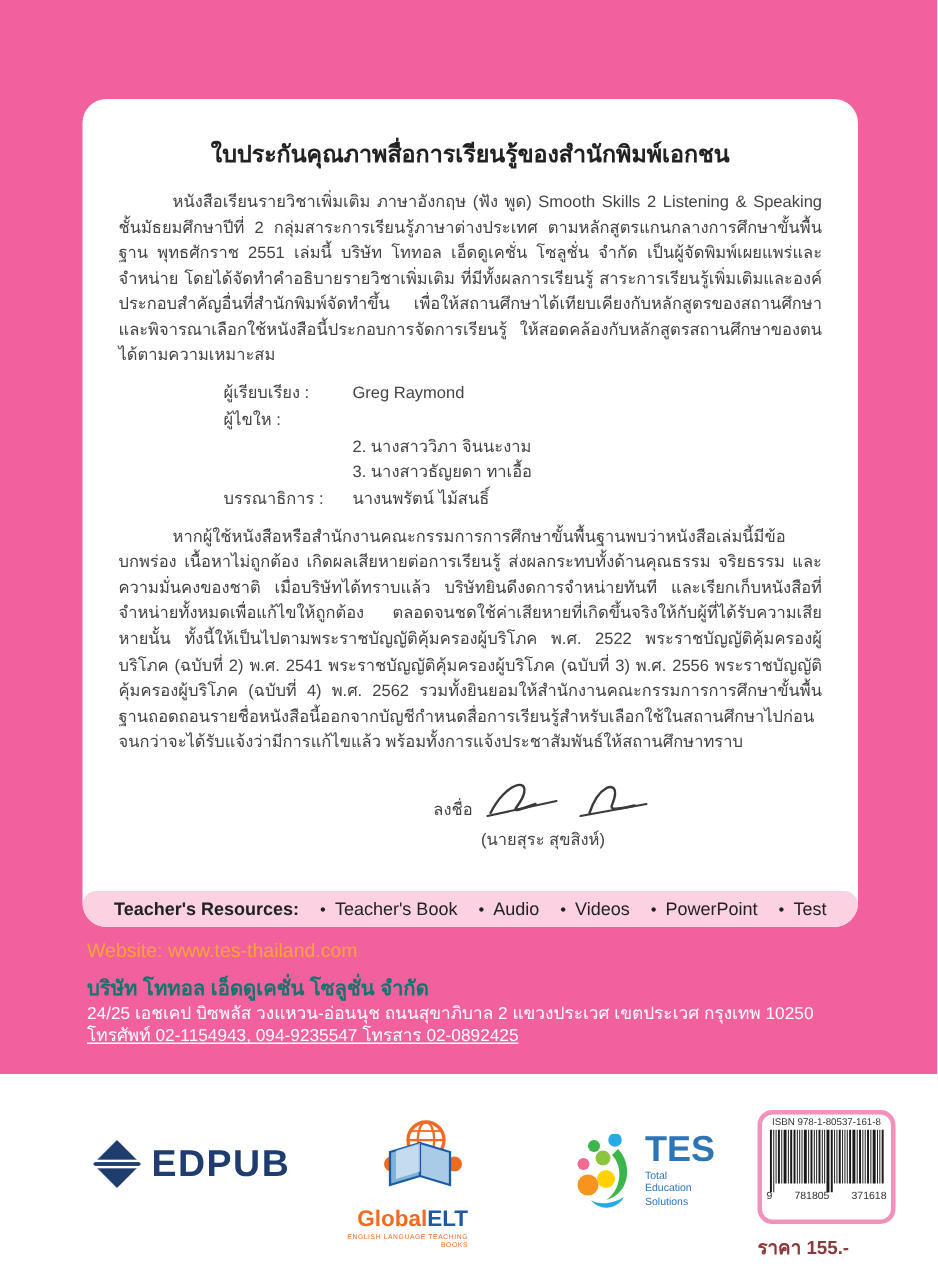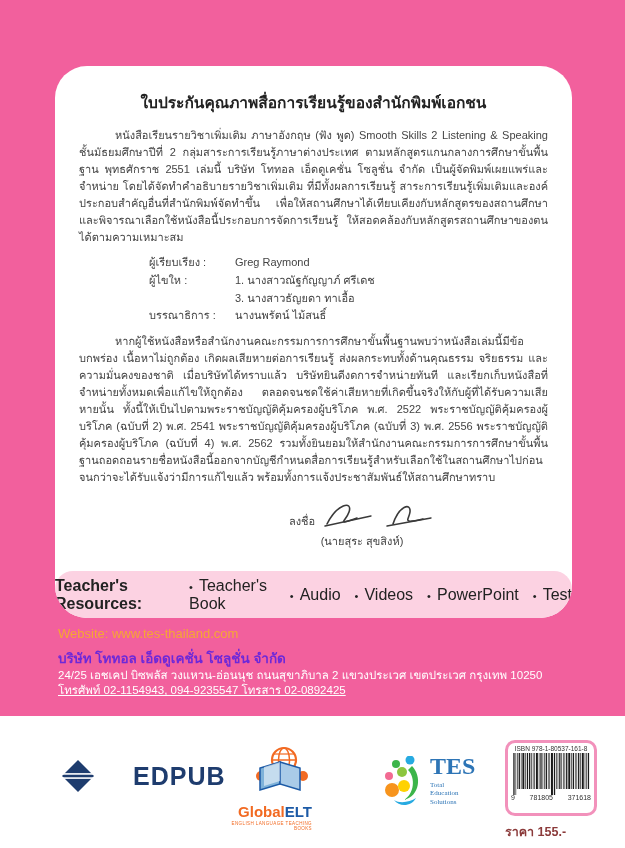--- a/index.html
+++ b/index.html
@@ -9,57 +9,57 @@
     --ink:#3a3a3a;
   }
   html,body{margin:0;padding:0;}
   body{font-family:"Liberation Sans","DejaVu Sans",sans-serif;}
   #screen{position:relative;width:625px;height:848px;background:#ffffff;overflow:hidden;}
 
   .pink-bg{position:absolute;left:0;top:0;width:625px;height:716px;background:var(--bg-pink,#f2609d);}
 
   
   .card{position:absolute;left:55px;top:66px;width:517px;height:552px;background:#ffffff;
-        border-radius:32px;overflow:hidden;color:var(--ink,#3a3a3a);}
+        border-radius:16px;overflow:hidden;color:var(--ink,#3a3a3a);}
   .card-inner{padding:20px 24px 0 24px;}
   .card-title{text-align:center;font-weight:bold;font-size:15.5px;color:#222;margin:4px 0 12px 0;}
   .para{font-size:11px;line-height:1.55;text-indent:36px;text-align:justify;margin:0 0 4px 0;color:#444;}
   .credits{margin:8px 0 8px 70px;font-size:11px;line-height:1.6;color:#444;}
   .credit-row{display:flex;}
   .credit-label{width:86px;flex:0 0 86px;}
   .credit-value{flex:1;}
   .sign-block{width:360px;margin:10px 6px 0 auto;text-align:center;font-size:11px;color:#444;}
   .sign-row{display:flex;align-items:flex-end;justify-content:center;gap:8px;height:34px;}
   .sign-row .sig-svg{display:block;}
   .sign-name{margin-top:2px;font-size:11px;}
 
-  .res-bar{position:absolute;left:0;right:0;bottom:0;height:47px;background:var(--bar-pink,#fcd2e2);
+  .res-bar{position:absolute;left:0;right:0;bottom:0;height:24px;background:var(--bar-pink,#fcd2e2);
            border-radius:18px 18px 28px 28px;display:flex;align-items:center;justify-content:center;
-           gap:14px;font-size:16px;color:#222;}
+           gap:14px;font-size:12px;color:#222;}
   .res-label{font-weight:bold;}
   .res-item::before{content:"\2022";margin-right:6px;font-size:11px;}
 
   
   .website{position:absolute;left:58px;top:626px;font-size:13px;font-weight:normal;color:var(--website-orange,#f5a733);text-align:right;}
-  .company-line{position:absolute;left:58px;top:647px;font-size:13.5px;font-weight:bold;color:#6d28d9;}
+  .company-line{position:absolute;left:58px;top:647px;font-size:13.5px;font-weight:bold;color:#0f766e;}
   .address-line{position:absolute;left:58px;top:666px;font-size:11.5px;color:#ffffff;}
   .phone-line{position:absolute;left:58px;top:681px;font-size:11.5px;color:#ffffff;text-decoration:underline;}
 
   
   .edpub{position:absolute;left:62px;top:760px;display:flex;align-items:center;gap:7px;}
-  .edpub-text{font-size:25px;font-weight:bold;color:var(--edpub-navy,#1e3c6e);letter-spacing:1px;margin-left:32px;}
+  .edpub-text{font-size:25px;font-weight:bold;color:var(--edpub-navy,#1e3c6e);letter-spacing:1px;}
 
   .globalelt{position:absolute;left:212px;top:746px;width:100px;text-align:right;}
   .globalelt-word{font-size:15px;font-weight:bold;line-height:1;}
   .globalelt-word .g-orange{color:var(--global-orange,#f26a22);}
   .globalelt-word .g-blue{color:var(--global-blue,#1c5aa6);}
   .globalelt-caption{font-size:4.5px;color:var(--global-orange,#f26a22);letter-spacing:.4px;margin-top:2px;}
 
   .tes{position:absolute;left:382px;top:756px;display:flex;align-items:flex-start;gap:4px;}
-  .tes-texts{display:flex;flex-direction:column;font-family:Liberation Serif, serif;}
+  .tes-texts{display:flex;flex-direction:column;}
   .tes-name{font-size:24px;font-weight:bold;color:var(--tes-blue,#2e75b6);line-height:.9;}
   .tes-caption{font-size:7px;color:var(--tes-blue,#2e75b6);line-height:1.25;margin-top:3px;white-space:pre-line;}
 
   .barcode-box{position:absolute;left:505px;top:740px;width:92px;height:76px;background:#fff;
                border:3px solid var(--barcode-border,#f291bb);border-radius:10px;box-sizing:border-box;
                display:flex;flex-direction:column;align-items:center;padding-top:2px;}
   .isbn-text{font-size:6.5px;color:#333;white-space:nowrap;}
   .bars{width:78px;height:42px;margin-top:1px;}
   .barcode-digits{display:flex;width:80px;justify-content:space-between;font-size:7px;color:#333;margin-top:-1px;}
   .price{position:absolute;left:505px;top:822px;width:92px;text-align:left;font-size:12.5px;font-weight:bold;
@@ -76,21 +76,24 @@
       <div class="card-title">ใบประกันคุณภาพสื่อการเรียนรู้ของสำนักพิมพ์เอกชน</div>
       <p class="para">หนังสือเรียนรายวิชาเพิ่มเติม ภาษาอังกฤษ (ฟัง พูด) Smooth Skills 2 Listening &amp; Speaking ชั้นมัธยมศึกษาปีที่ 2 กลุ่มสาระการเรียนรู้ภาษาต่างประเทศ ตามหลักสูตรแกนกลางการศึกษาขั้นพื้นฐาน พุทธศักราช 2551 เล่มนี้ บริษัท โททอล เอ็ดดูเคชั่น โซลูชั่น จำกัด เป็นผู้จัดพิมพ์เผยแพร่และจำหน่าย โดยได้จัดทำคำอธิบายรายวิชาเพิ่มเติม ที่มีทั้งผลการเรียนรู้ สาระการเรียนรู้เพิ่มเติมและองค์ประกอบสำคัญอื่นที่สำนักพิมพ์จัดทำขึ้น เพื่อให้สถานศึกษาได้เทียบเคียงกับหลักสูตรของสถานศึกษา และพิจารณาเลือกใช้หนังสือนี้ประกอบการจัดการเรียนรู้ ให้สอดคล้องกับหลักสูตรสถานศึกษาของตนได้ตามความเหมาะสม</p>
 
       <div class="credits">
         <div class="credit-row">
           <span class="credit-label">ผู้เรียบเรียง :</span>
           <span class="credit-value">Greg Raymond</span>
         </div>
         <div class="credit-row">
           <span class="credit-label">ผู้ไขให :</span>
-          <span class="credit-value">1. นางสาวณัฐกัญญาภ์ ศรีเดช</span>
+        </div>
+        <div class="credit-row">
+          <span class="credit-label"></span>
+          <span class="credit-value">2. นางสาววิภา จินนะงาม</span>
         </div>
         <div class="credit-row">
           <span class="credit-label"></span>
           <span class="credit-value">3. นางสาวธัญยดา ทาเอื้อ</span>
         </div>
         <div class="credit-row">
           <span class="credit-label">บรรณาธิการ :</span>
           <span class="credit-value">นางนพรัตน์ ไม้สนธิ์</span>
         </div>
       </div>

